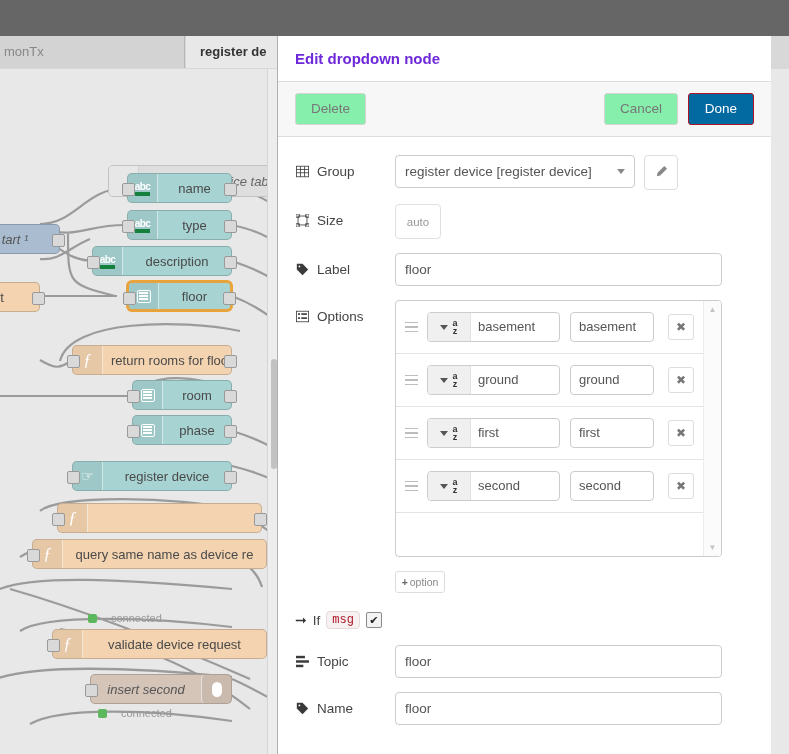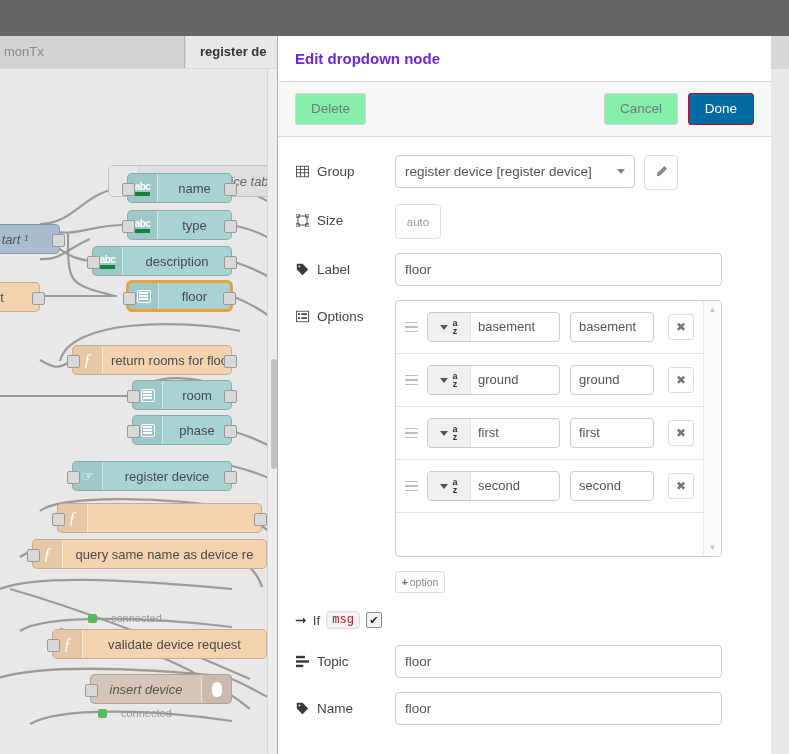--- a/index.html
+++ b/index.html
@@ -299,21 +299,21 @@
 
     <div class="node orange" style="left:52px;top:560px;width:215px;">
       <span class="nicon">
           <span class="fnicon">ƒ</span>
         </span>
       <span class="nlabel">validate device request</span>
       <span class="port inp"></span>
     </div>
 
     <div class="node brown italic" style="left:90px;top:605px;width:142px;">
-      <span class="nlabel">insert device</span>
+      <span class="nlabel">insert second</span>
       <span class="nicon" style="border-right:none;border-left:1px solid rgba(255,255,255,0.55);">
           <span class="dbicon"></span>
         </span>
       <span class="port inp"></span>
     </div>
     <div class="nstatus" style="left:98px;top:638px;">
       <span class="dot"></span>
       <span>connected</span>
     </div>
 

